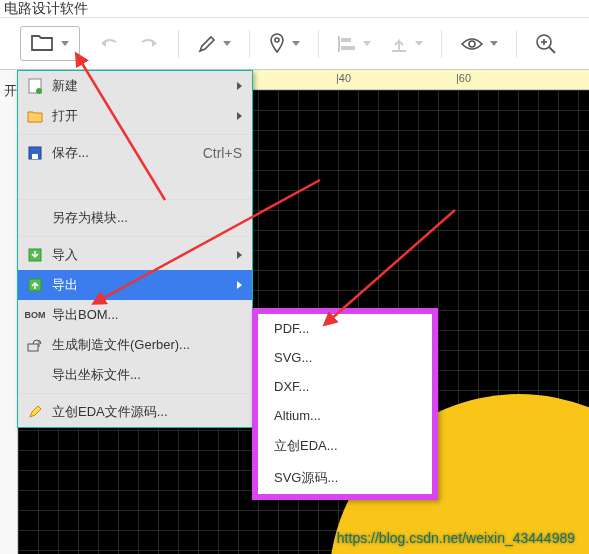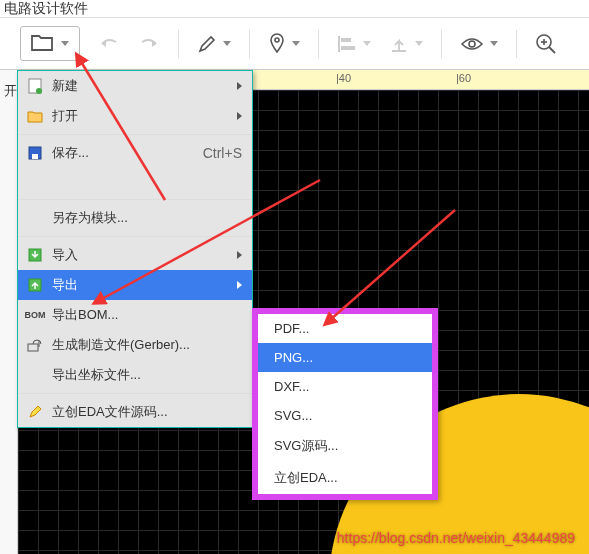--- a/index.html
+++ b/index.html
@@ -168,21 +168,21 @@
     .submenu .menu-item { padding: 7px 16px; }
     .arrow {
       position: absolute;
       z-index: 100;
       pointer-events: none;
     }
     .watermark {
       position: absolute;
       right: 14px;
       bottom: 8px;
-      color: #ef4444;
+      color: #0f766e;
       font-size: 14px;
       z-index: 200;
       text-shadow: 0 0 3px rgba(0,0,0,0.5);
       text-align: center;
     }
   </style>
 </head>
 <body>
 
 <div class="title-bar">电路设计软件</div>
@@ -358,34 +358,34 @@
         </svg>
       </span>
     <span class="menu-label">立创EDA文件源码...</span>
   </div>
 </div>
 
 <div class="submenu">
   <div class="menu-item">
       <span>PDF...</span>
     </div>
-  <div class="menu-item selected">
-      <span>PNG...</span>
+  <div class="menu-item">
+      <span>SVG...</span>
     </div>
   <div class="menu-item">
       <span>DXF...</span>
     </div>
   <div class="menu-item">
-      <span>SVG...</span>
+      <span>Altium...</span>
+    </div>
+  <div class="menu-item">
+      <span>立创EDA...</span>
     </div>
   <div class="menu-item">
       <span>SVG源码...</span>
-    </div>
-  <div class="menu-item">
-      <span>立创EDA...</span>
     </div>
 </div>
 
 <svg class="arrow" style="left:0;top:0" width="589" height="554">
   <defs>
       <marker id="ah" markerWidth="10" markerHeight="10" refX="2" refY="3" orient="auto">
         <path d="M0 0 L6 3 L0 6 z" fill="#e33"></path>
       </marker>
     </defs>
   <line x1="165" y1="200" x2="80" y2="60" stroke="#e33" stroke-width="2.5" marker-end="url(#ah)"></line>

